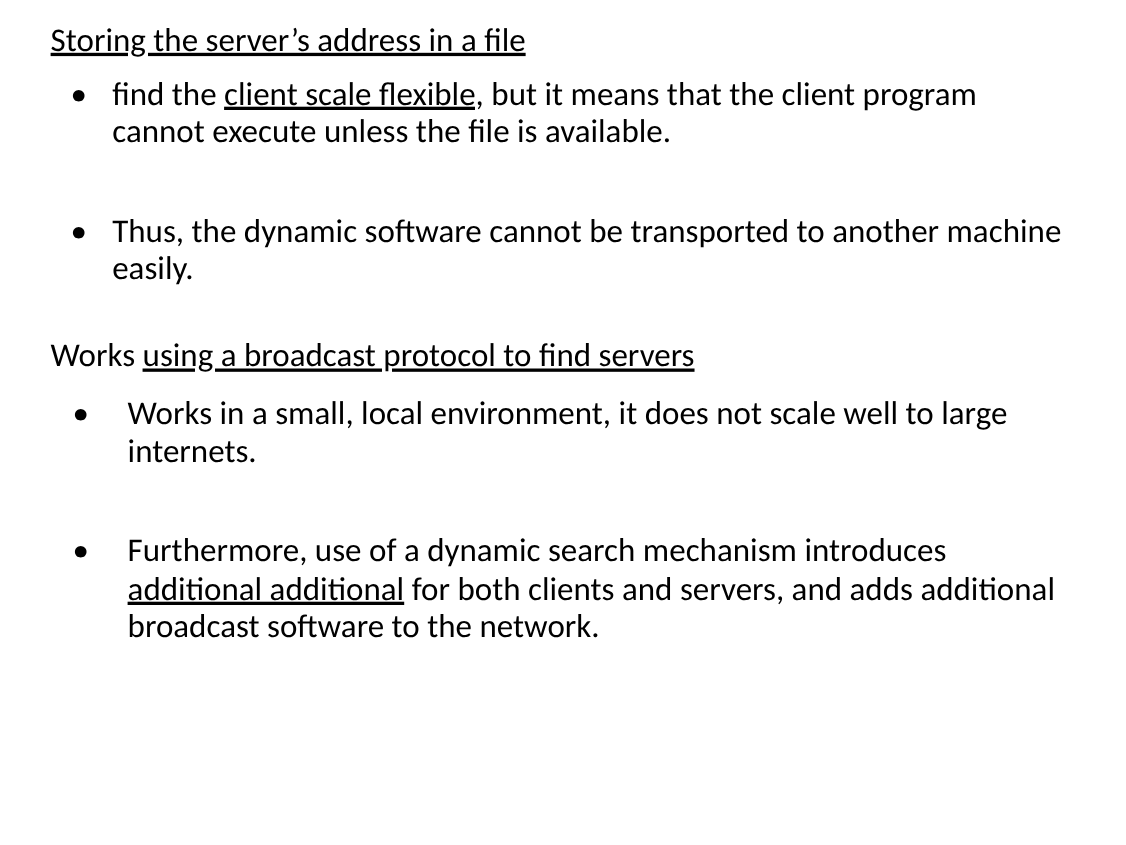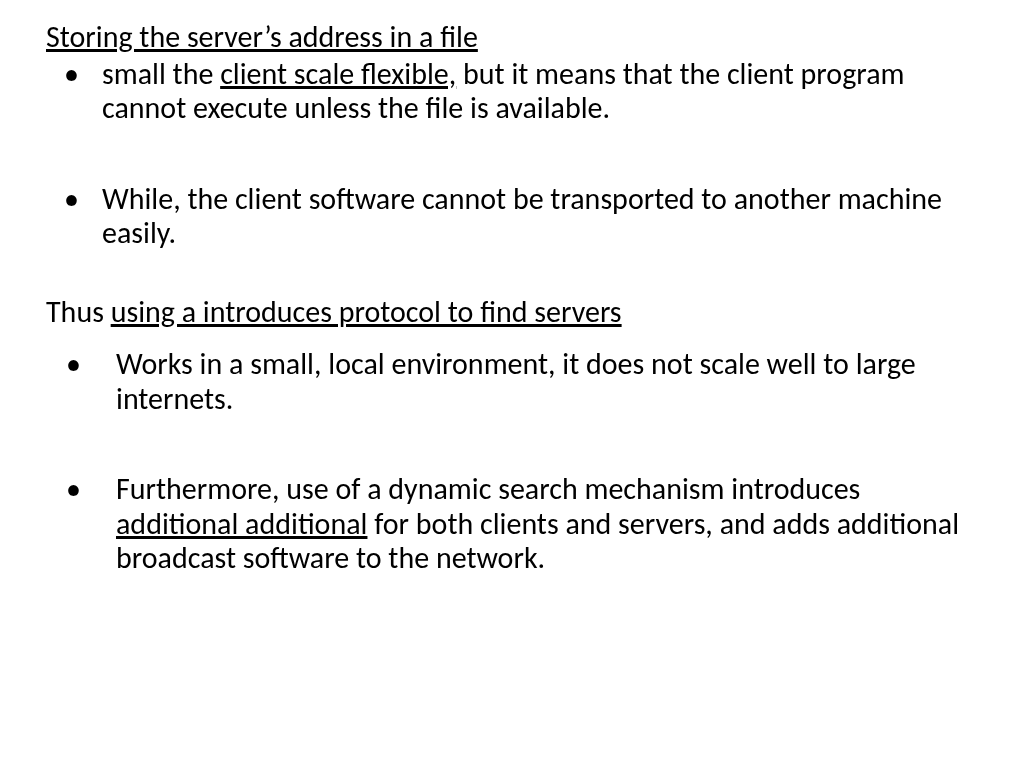--- a/index.html
+++ b/index.html
@@ -1,46 +1,46 @@
 <!DOCTYPE html>
 <html><head>
 <meta charset="utf-8">
 <style>
   * { margin: 0; padding: 0; box-sizing: border-box; }
   html, body { width: 1024px; height: 768px; background: #ffffff; font-family: Calibri, "Segoe UI", Arial, sans-serif; color: #000; }
   .slide { padding: 20px 46px 20px 46px; }
-  .heading1 { font-size: 30px; text-decoration: underline; margin-bottom: 2px; line-height: 1.15; }
+  .heading1 { font-size: 30px; text-decoration: underline; margin-bottom: 14px; line-height: 1.15; }
   .heading2 { font-size: 30px; margin-top: 44px; margin-bottom: 18px; line-height: 1.15; }
   .heading2 .u { text-decoration: underline; }
   ul { list-style: none; }
   li { position: relative; font-size: 30px; line-height: 1.15; padding-left: 56px; margin-bottom: 56px; }
   li:last-child { margin-bottom: 0; }
   li::before { content: "•"; position: absolute; left: 18px; top: 0; font-size: 30px; }
   .list2 li { padding-left: 70px; }
   .list2 li::before { left: 20px; }
   .u { text-decoration: underline; }
 </style>
 </head>
 <body>
 
 <div class="slide">
 
   <div class="heading1">Storing the server’s address in a file</div>
 
   <ul class="list1">
     <li>
-      <span>small the </span><span class="u">client scale flexible,</span><span> but it means that the client program cannot execute unless the file is available.</span>
+      <span>find the </span><span class="u">client scale flexible,</span><span> but it means that the client program cannot execute unless the file is available.</span>
     </li>
     <li>
-      <span>While, the client software cannot be transported to another machine easily.</span>
+      <span>Thus, the dynamic software cannot be transported to another machine easily.</span>
     </li>
   </ul>
 
   <div class="heading2">
-    <span>Thus </span><span class="u">using a introduces protocol to find servers</span>
+    <span>Works </span><span class="u">using a broadcast protocol to find servers</span>
   </div>
 
   <ul class="list2">
     <li>
       <span>Works in a small, local environment, it does not scale well to large internets.</span>
     </li>
     <li>
       <span>Furthermore, use of a dynamic search mechanism introduces </span><span class="u">additional additional</span><span> for both clients and servers, and adds additional broadcast software to the network.</span>
     </li>
   </ul>

